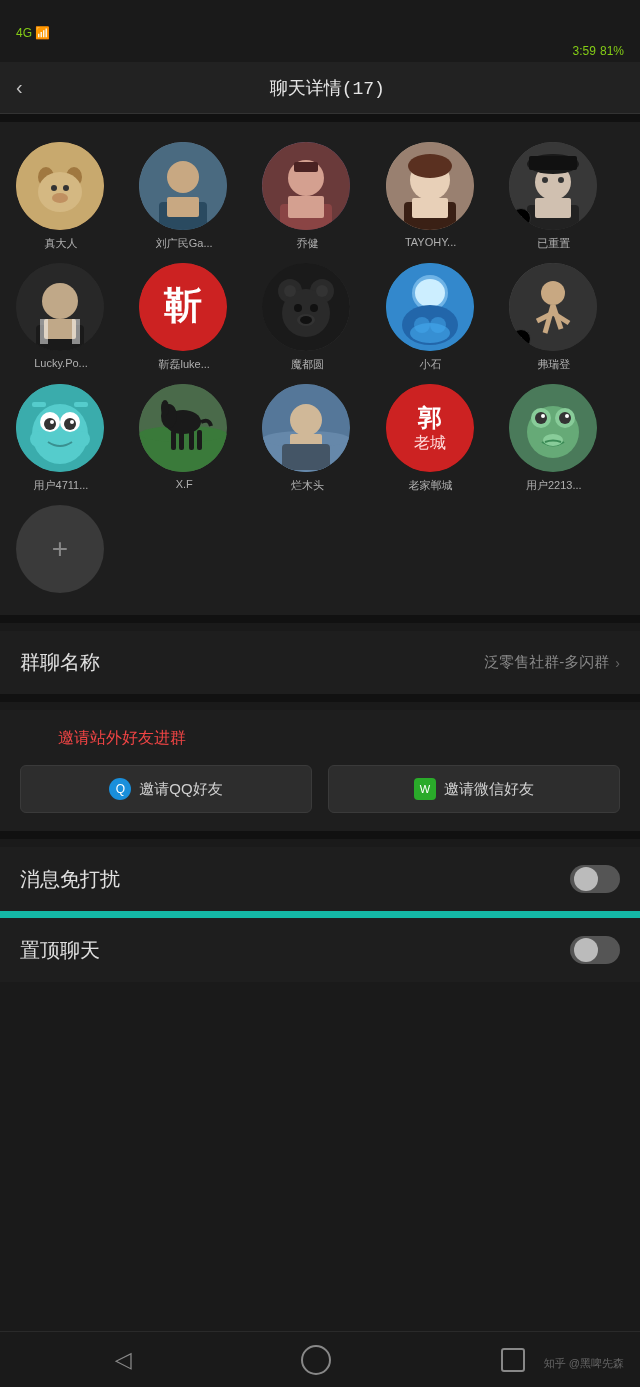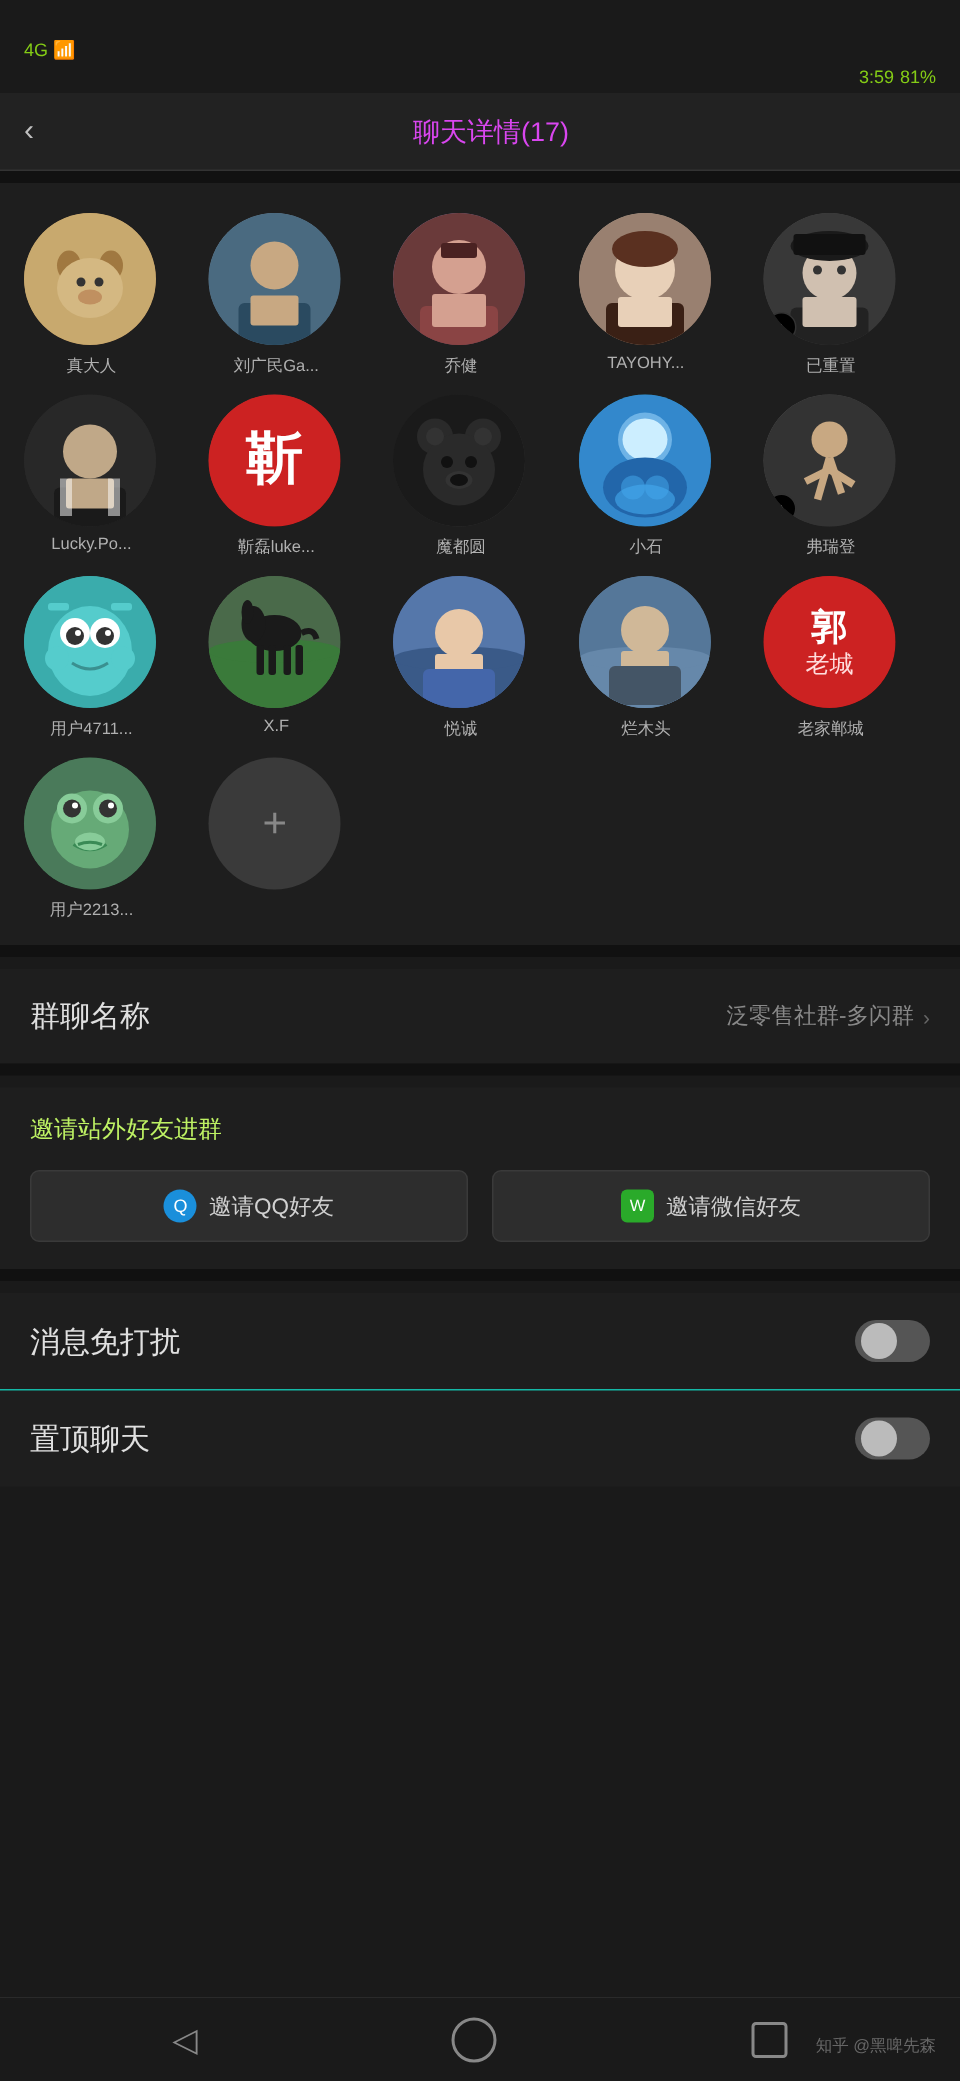--- a/index.html
+++ b/index.html
@@ -39,21 +39,22 @@
       font-size: 20px;
       color: #c0c0c0;
       cursor: pointer;
       padding: 4px 8px 4px 0;
     }
     .header-title {
       flex: 1;
       text-align: center;
       font-size: 18px;
       font-weight: 500;
-      color: #d946ef;
+      color: #e5e5e5;
+      font-family: Liberation Mono, monospace;
     }
 
     
     .divider {
       height: 8px;
       background: #111;
     }
 
     
     .members-section {
@@ -123,21 +124,21 @@
     
     .settings-section {
       background: #1e1e1e;
       margin-top: 8px;
     }
     .settings-row {
       display: flex;
       align-items: center;
       justify-content: space-between;
       padding: 18px 20px;
-      border-bottom: 1px solid #14b8a6;
+      border-bottom: 7px solid #14b8a6;
     }
     .settings-row:last-child { border-bottom: none; }
     .settings-label {
       font-size: 20px;
       color: #e0e0e0;
     }
     .settings-value {
       display: flex;
       align-items: center;
       gap: 6px;
@@ -150,22 +151,23 @@
     }
 
     
     .invite-section {
       background: #1e1e1e;
       margin-top: 8px;
       padding: 18px 20px;
     }
     .invite-title {
       font-size: 16px;
-      color: #bef264;
+      color: #ef4444;
       margin-bottom: 16px;
+      margin-left: 38px;
     }
     .invite-buttons {
       display: flex;
       gap: 16px;
     }
     .invite-btn {
       flex: 1;
       height: 48px;
       background: #2d2d2d;
       border: 1px solid #3a3a3a;
@@ -481,33 +483,20 @@
           <rect x="32" y="46" width="5" height="20" rx="2" fill="#1a1a1a"></rect>
           <rect x="40" y="46" width="5" height="20" rx="2" fill="#1a1a1a"></rect>
           <rect x="50" y="46" width="5" height="20" rx="2" fill="#1a1a1a"></rect>
           <rect x="58" y="46" width="5" height="20" rx="2" fill="#1a1a1a"></rect>
           <path d="M62 38 Q70 34 72 42" stroke="#1a1a1a" stroke-width="4" fill="none"></path>
         </svg>
       </div>
       <span class="member-name">X.F</span>
     </div>
 
-    <div class="member-item">
-      <div class="avatar" style="background: linear-gradient(135deg, #5577aa, #334488);">
-        <svg width="88" height="88" viewBox="0 0 88 88">
-          <rect width="88" height="88" rx="44" fill="#5577aa"></rect>
-          <rect x="0" y="55" width="88" height="33" rx="0" fill="#3a5a88"></rect>
-          <ellipse cx="44" cy="55" rx="44" ry="8" fill="#3a5a88"></ellipse>
-          <circle cx="44" cy="38" r="16" fill="#e8c8a8"></circle>
-          <rect x="28" y="52" width="32" height="22" rx="2" fill="#e8c8a8"></rect>
-          <rect x="20" y="62" width="48" height="26" rx="4" fill="#4466aa"></rect>
-        </svg>
-      </div>
-      <span class="member-name">悦诚</span>
-    </div>
 
     <div class="member-item">
       <div class="avatar" style="background: linear-gradient(135deg, #6688aa, #3a5566);">
         <svg width="88" height="88" viewBox="0 0 88 88">
           <rect width="88" height="88" rx="44" fill="#557799"></rect>
           <rect x="0" y="55" width="88" height="33" rx="0" fill="#6688aa"></rect>
           <ellipse cx="44" cy="55" rx="44" ry="8" fill="#6688aa"></ellipse>
           <circle cx="44" cy="36" r="16" fill="#d0b898"></circle>
           <rect x="28" y="50" width="32" height="22" rx="2" fill="#d0b898"></rect>
           <rect x="20" y="60" width="48" height="26" rx="4" fill="#445566"></rect>

